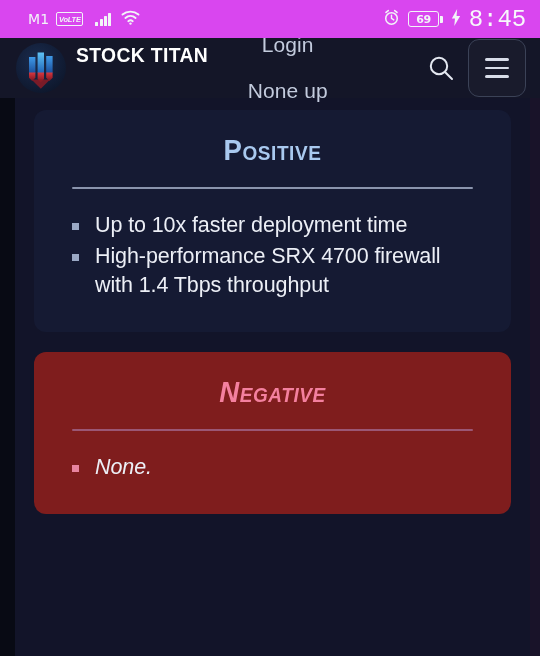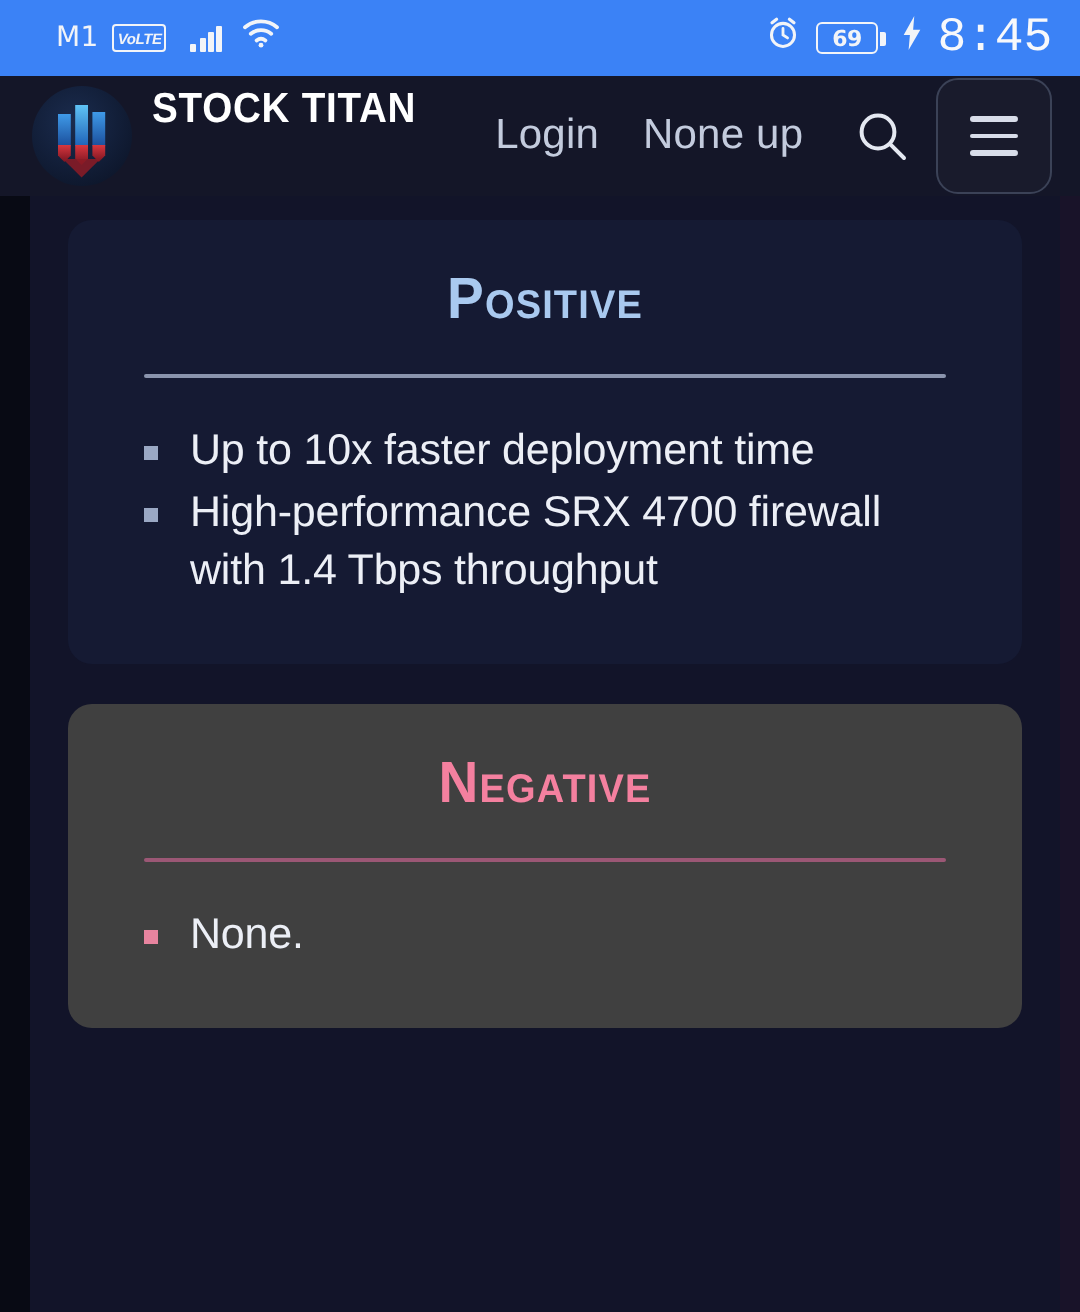--- a/index.html
+++ b/index.html
@@ -14,21 +14,21 @@
     font-family: "Liberation Sans", sans-serif;
     background: #0b0c18;
     color: #e8ecf5;
     position: relative;
   }
 
   
   .statusbar {
     height: 38px;
     width: 100%;
-    background: #3b82f6;
+    background: #d946ef;
     display: flex;
     align-items: center;
     justify-content: space-between;
     padding: 0 14px 0 28px;
     position: relative;
     z-index: 30;
   }
   .status-left {
     display: flex;
     align-items: center;
@@ -140,20 +140,21 @@
     color: #ffffff;
     transform: scaleX(.92);
     transform-origin: left center;
     white-space: nowrap;
   }
   .nav-links {
     display: flex;
     align-items: center;
     gap: 22px;
     margin-left: 28px;
+    flex-direction: column;
   }
   .nav-link {
     font-size: 21px;
     color: #c3cbdd;
     letter-spacing: .1px;
     white-space: nowrap;
     cursor: pointer;
   }
   .header-actions {
     margin-left: auto;
@@ -215,21 +216,22 @@
   .card {
     border-radius: 12px;
     padding: 26px 0 30px 0;
     position: relative;
   }
   .card-positive {
     background: #151a33;
     margin-bottom: 20px;
   }
   .card-negative {
-    background: #404040;
+    background: #7f1d1d;
+    font-style: italic;
   }
   .card-title {
     text-align: center;
     font-family: "Liberation Sans Narrow", "Liberation Sans", sans-serif;
     font-weight: bold;
     font-size: 29px;
     font-variant: small-caps;
     letter-spacing: .6px;
     transform: scaleX(.95);
     line-height: 1;

